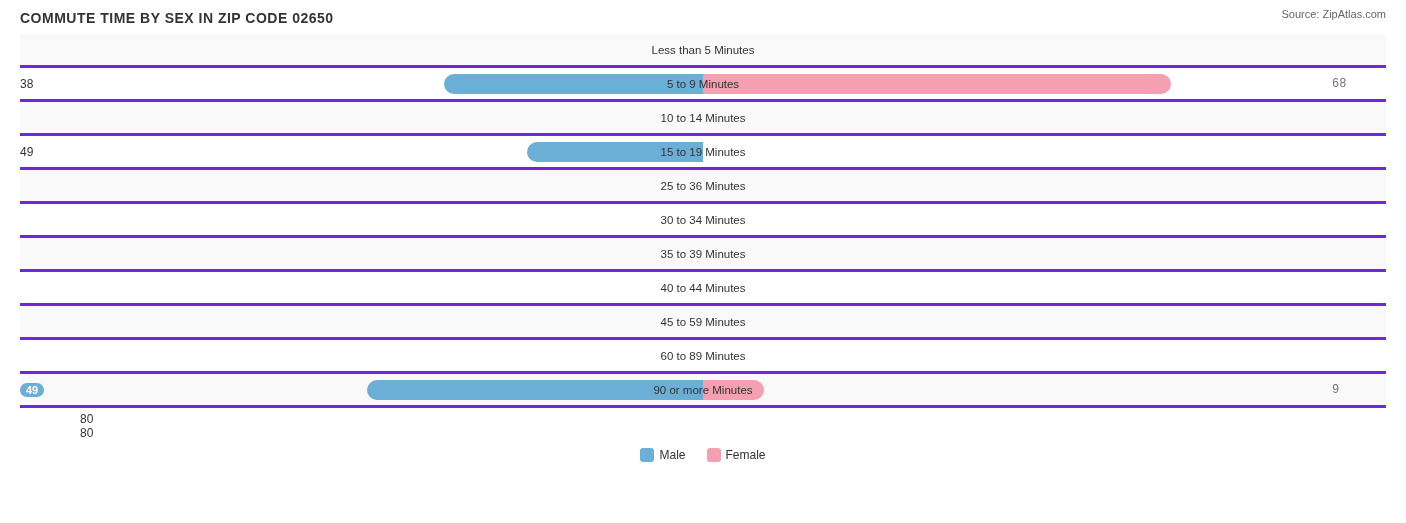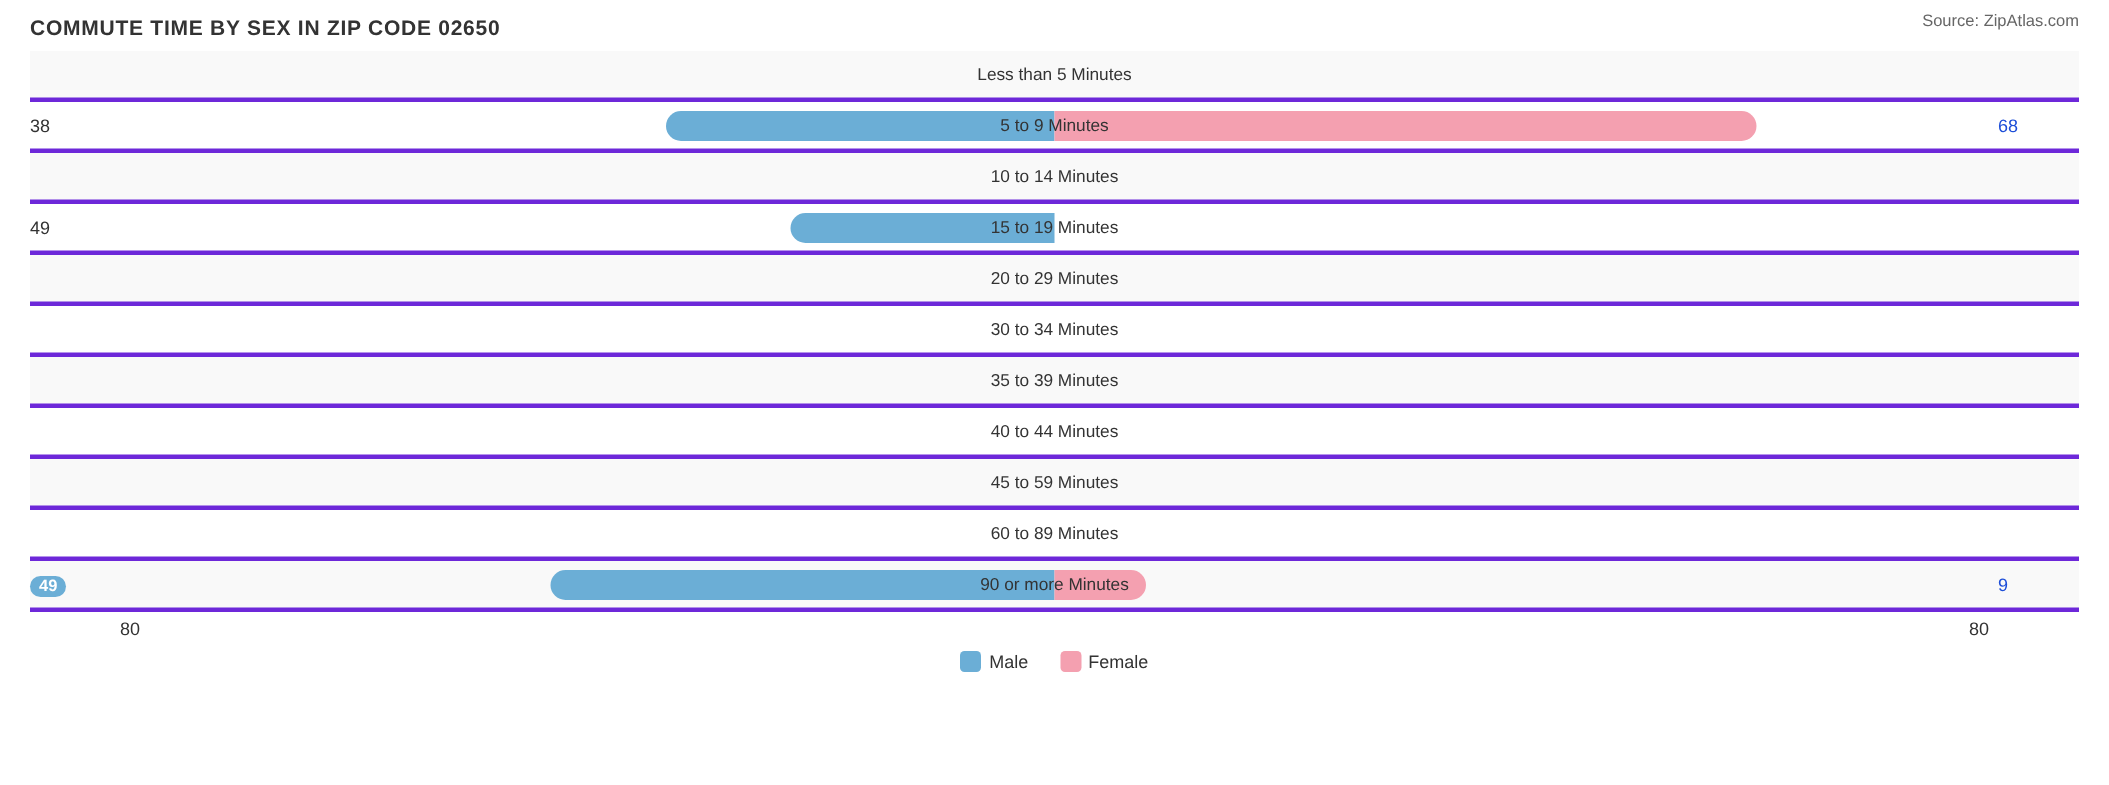--- a/index.html
+++ b/index.html
@@ -113,30 +113,32 @@
     .bar-blue.rounded-both {
       border-radius: 10px;
     }
     .bar-pink.rounded-both {
       border-radius: 10px;
     }
     .right-value {
       width: 60px;
       text-align: left;
       font-size: 12px;
-      color: #1d4ed8;
+      color: #737373;
       padding-left: 6px;
       flex-shrink: 0;
+      font-family: Liberation Mono, monospace;
     }
     .axis-line {
       display: flex;
       justify-content: space-between;
       padding: 4px 60px;
       font-size: 12px;
       color: #333;
+      flex-direction: column;
     }
     .legend {
       display: flex;
       justify-content: center;
       gap: 21px;
       margin-top: 4px;
       font-size: 12px;
       color: #333;
     }
     .legend-item {
@@ -248,21 +250,21 @@
     </div>
     <div class="bar-section">
       <div class="bars-wrapper">
         <div class="half half-left">
           <div class="bar-blue rounded-both" style="width:0px;"></div>
         </div>
         <div class="half half-right">
           <div class="bar-pink rounded-both" style="width:0px;"></div>
         </div>
       </div>
-      <div class="label-center">20 to 29 Minutes</div>
+      <div class="label-center">25 to 36 Minutes</div>
     </div>
     <div class="right-value">
       
     </div>
   </div>
       <div class="row">
     <div class="left-value">
       
     </div>
     <div class="bar-section">

